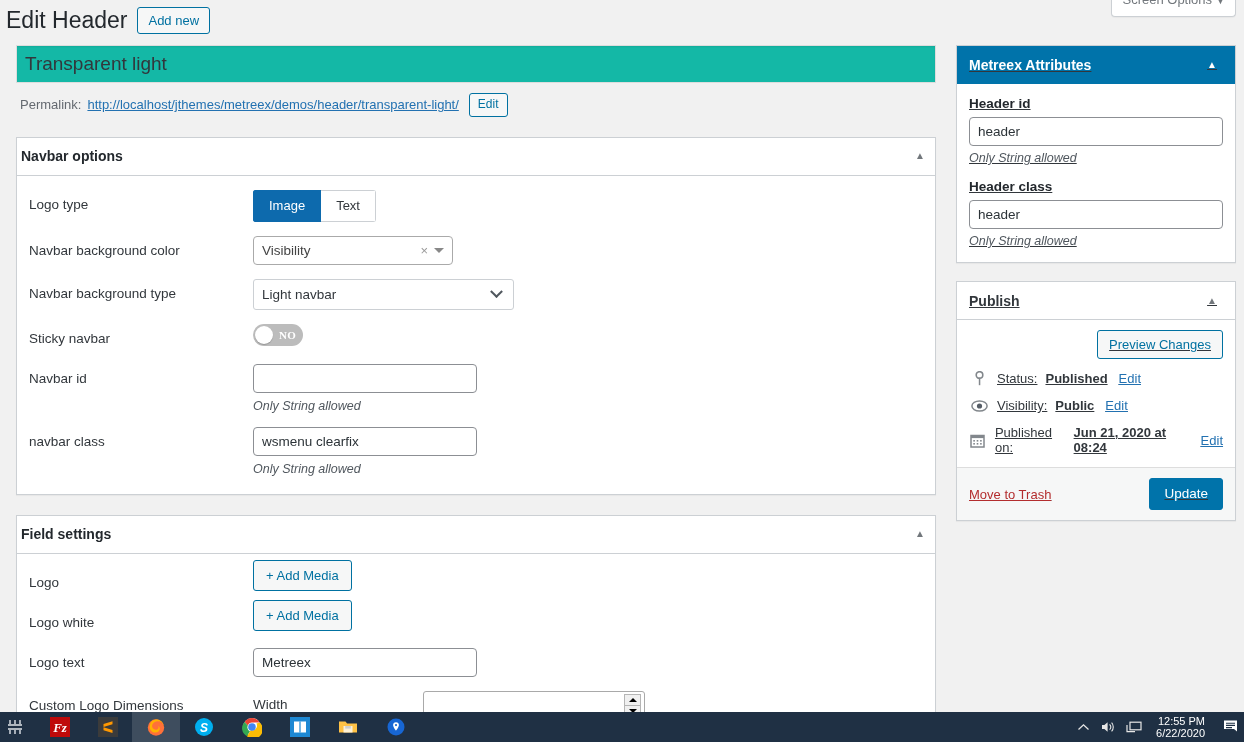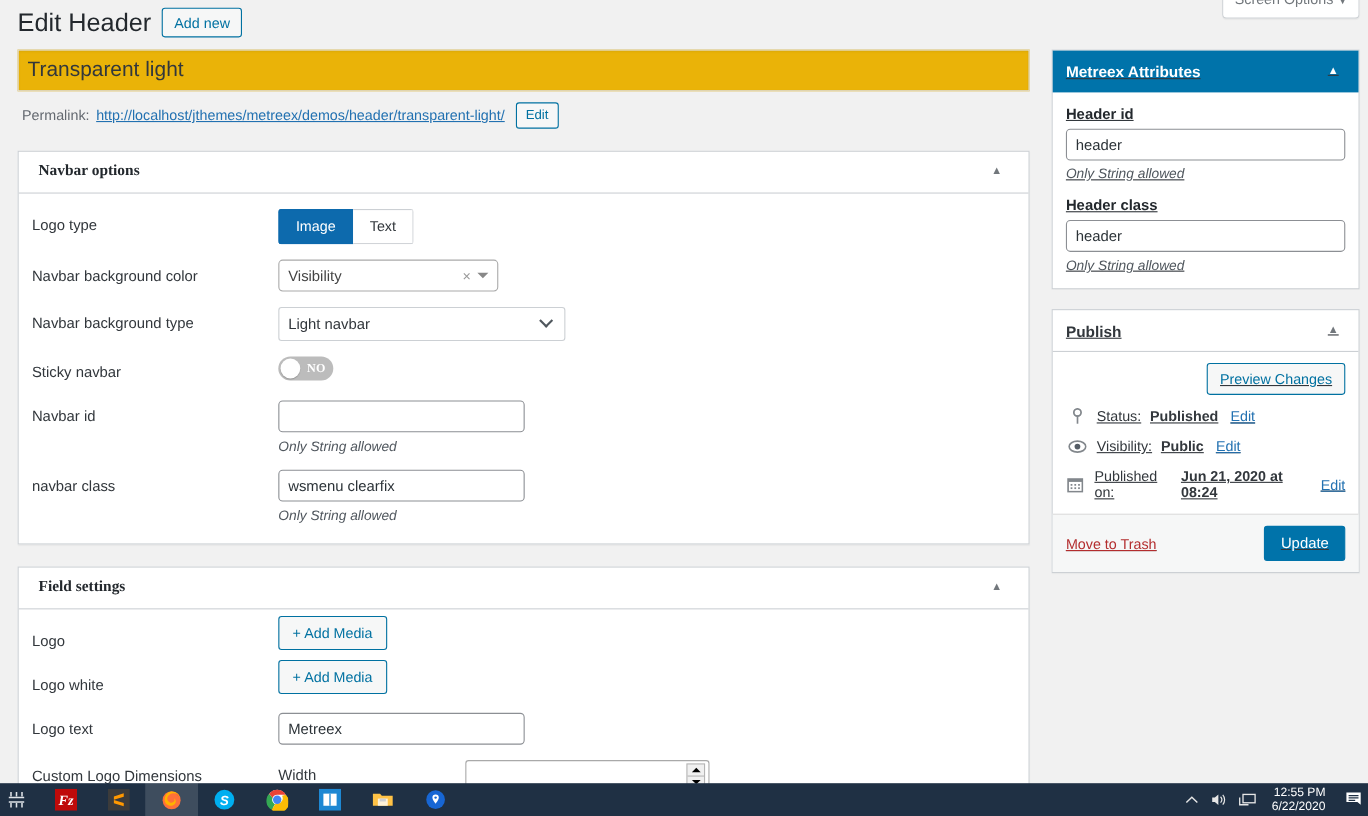--- a/index.html
+++ b/index.html
@@ -37,21 +37,21 @@
     height: 34px;
     line-height: 22px;
     cursor: pointer;
     white-space: nowrap;
     box-shadow: 0 1px 1px rgba(0,0,0,.04);
   }
   .screen-options-btn .caret { font-size: 9px; margin-left: 4px; color:#72777c; }
 
   .page-header {
     position: absolute;
-    left: 16px;
+    left: 6px;
     top: 4px;
     display: flex;
     align-items: center;
     gap: 10px;
     justify-content: flex-end;
   }
   .page-title {
     font-size: 23px;
     font-weight: 400;
     color: #23282d;
@@ -93,21 +93,21 @@
 
   
   .title-input {
     width: 100%;
     height: 38px;
     padding: 3px 8px;
     font-size: 19px;
     line-height: 1.4;
     color: #32373c;
     border: 1px solid #ddd;
-    background: #eab308;
+    background: #14b8a6;
     box-shadow: inset 0 1px 2px rgba(0,0,0,.07);
     outline: none;
     font-family: "Liberation Sans", sans-serif;
   }
   .permalink-row {
     margin-top: 10px;
     font-size: 13px;
     color: #646970;
     display: flex;
     align-items: center;
@@ -136,24 +136,23 @@
   .postbox {
     background: #fff;
     border: 1px solid #ccd0d4;
     box-shadow: 0 1px 1px rgba(0,0,0,.04);
     margin-top: 20px;
   }
   .postbox-header {
     display: flex;
     align-items: center;
     justify-content: space-between;
-    padding: 0 18px;
+    padding: 0 4px;
     height: 38px;
     border-bottom: 1px solid #ccd0d4;
-    font-family: Liberation Serif, serif;
   }
   .postbox-title {
     font-size: 14px;
     font-weight: bold;
     color: #23282d;
     margin: 0;
     line-height: 1;
   }
   .toggle-arrow {
     color: #72777c;

